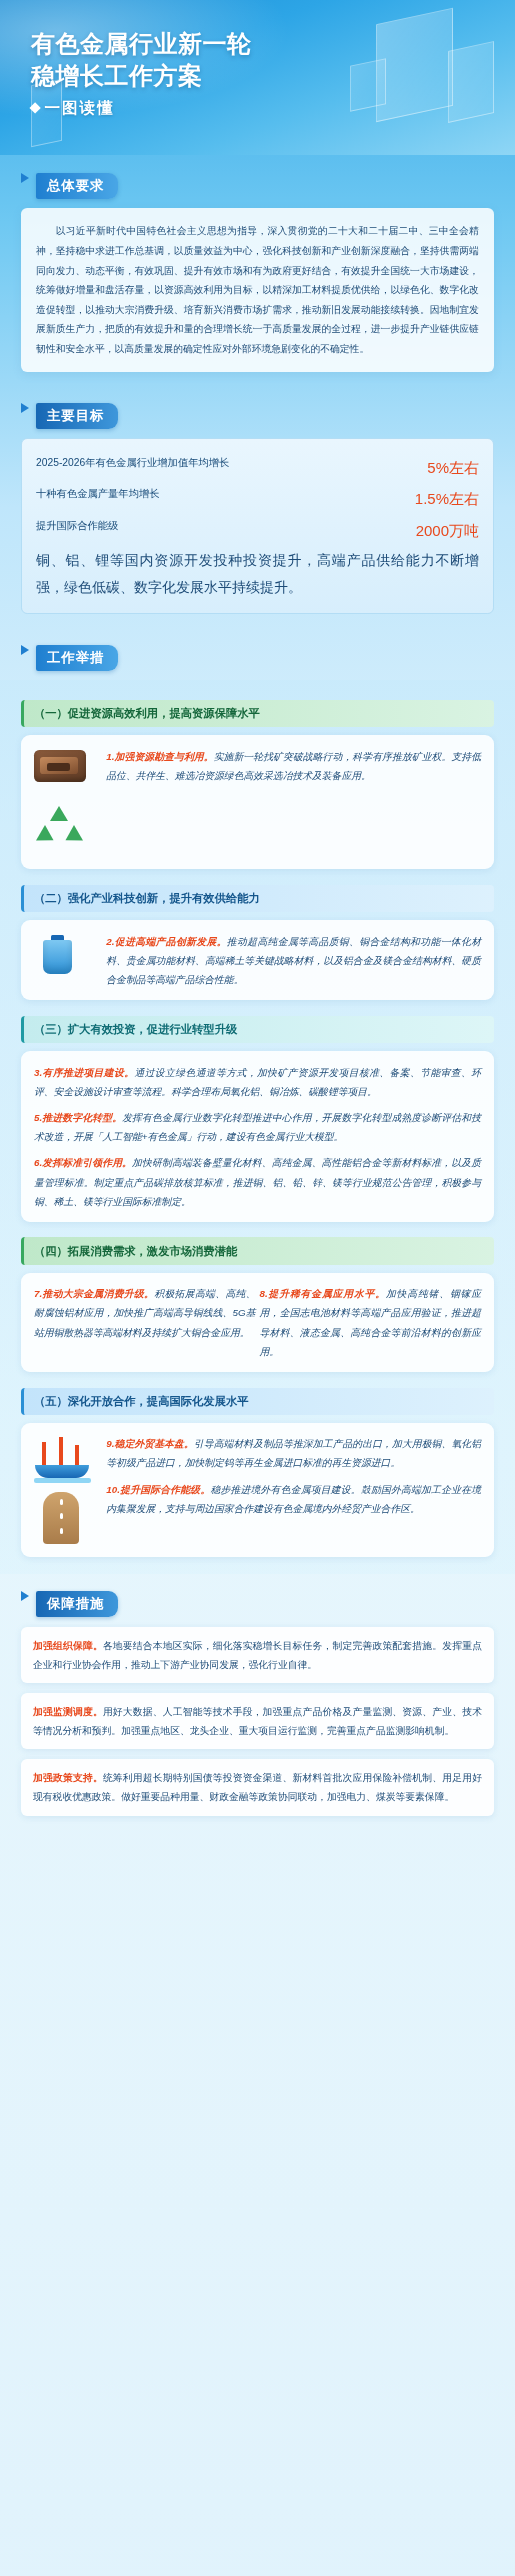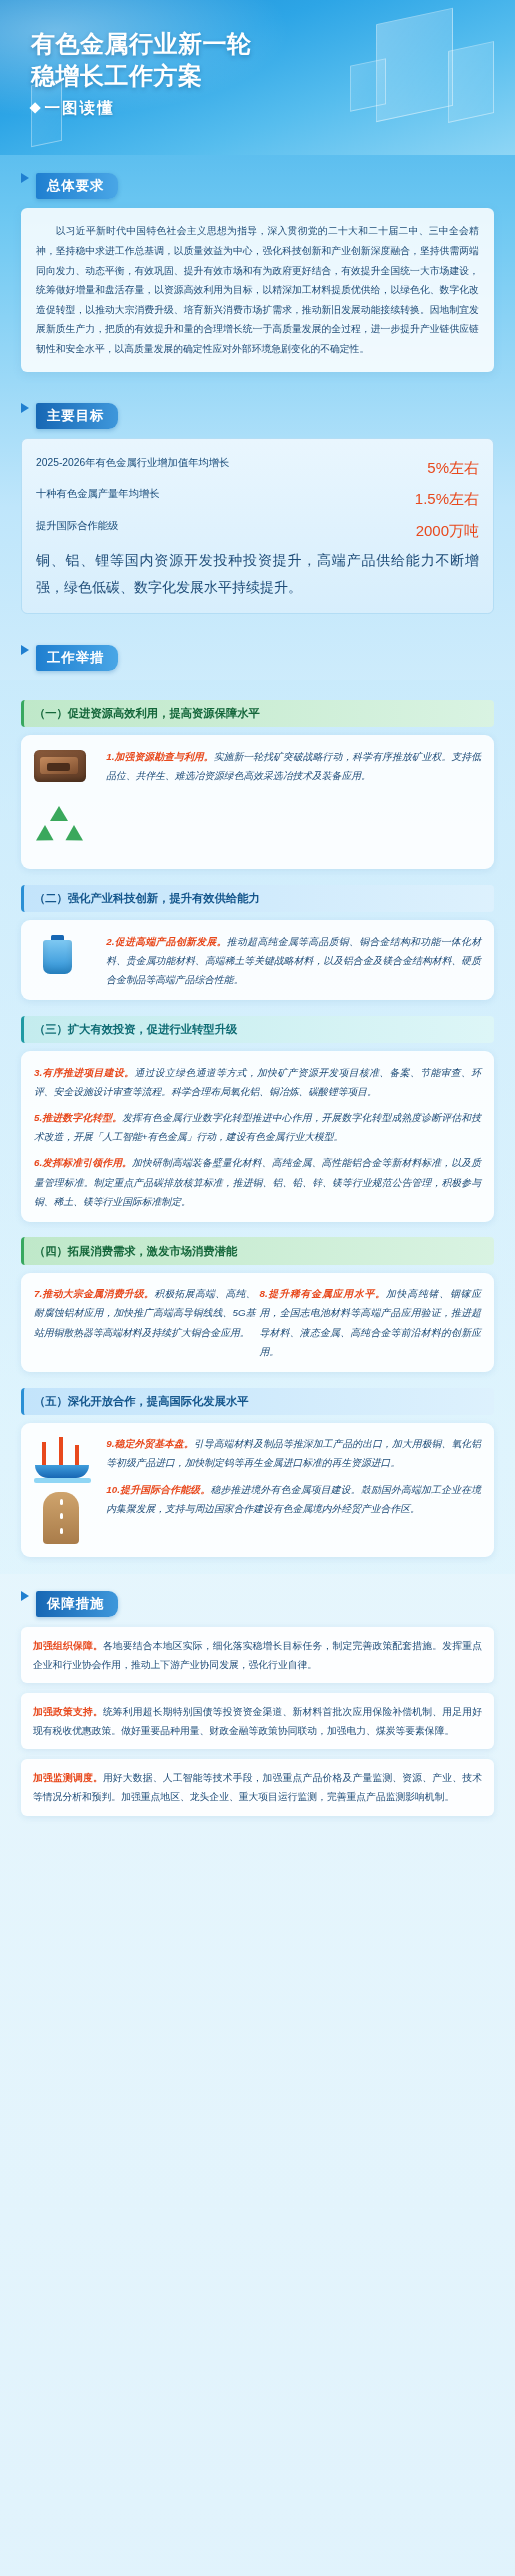--- a/index.html
+++ b/index.html
@@ -398,24 +398,24 @@
     <div class="lbl">保障措施</div>
   </div>
 
   <div class="g-item">
     <div class="g-body">
       <span class="g-title-inline">加强组织保障。</span><span>各地要结合本地区实际，细化落实稳增长目标任务，制定完善政策配套措施。发挥重点企业和行业协会作用，推动上下游产业协同发展，强化行业自律。</span>
     </div>
   </div>
   <div class="g-item">
     <div class="g-body">
-      <span class="g-title-inline">加强政策支持。</span><span>统筹利用超长期特别国债等投资资金渠道、新材料首批次应用保险补偿机制、用足用好现有税收优惠政策。做好重要品种用量、财政金融等政策协同联动，加强电力、煤炭等要素保障。</span>
+      <span class="g-title-inline">加强监测调度。</span><span>用好大数据、人工智能等技术手段，加强重点产品价格及产量监测、资源、产业、技术等情况分析和预判。加强重点地区、龙头企业、重大项目运行监测，完善重点产品监测影响机制。</span>
     </div>
   </div>
   <div class="g-item">
     <div class="g-body">
-      <span class="g-title-inline">加强监测调度。</span><span>用好大数据、人工智能等技术手段，加强重点产品价格及产量监测、资源、产业、技术等情况分析和预判。加强重点地区、龙头企业、重大项目运行监测，完善重点产品监测影响机制。</span>
+      <span class="g-title-inline">加强政策支持。</span><span>统筹利用超长期特别国债等投资资金渠道、新材料首批次应用保险补偿机制、用足用好现有税收优惠政策。做好重要品种用量、财政金融等政策协同联动，加强电力、煤炭等要素保障。</span>
     </div>
   </div>
 
   <div class="bottom-pad"></div>
 </div>
 
 
 </body></html>

